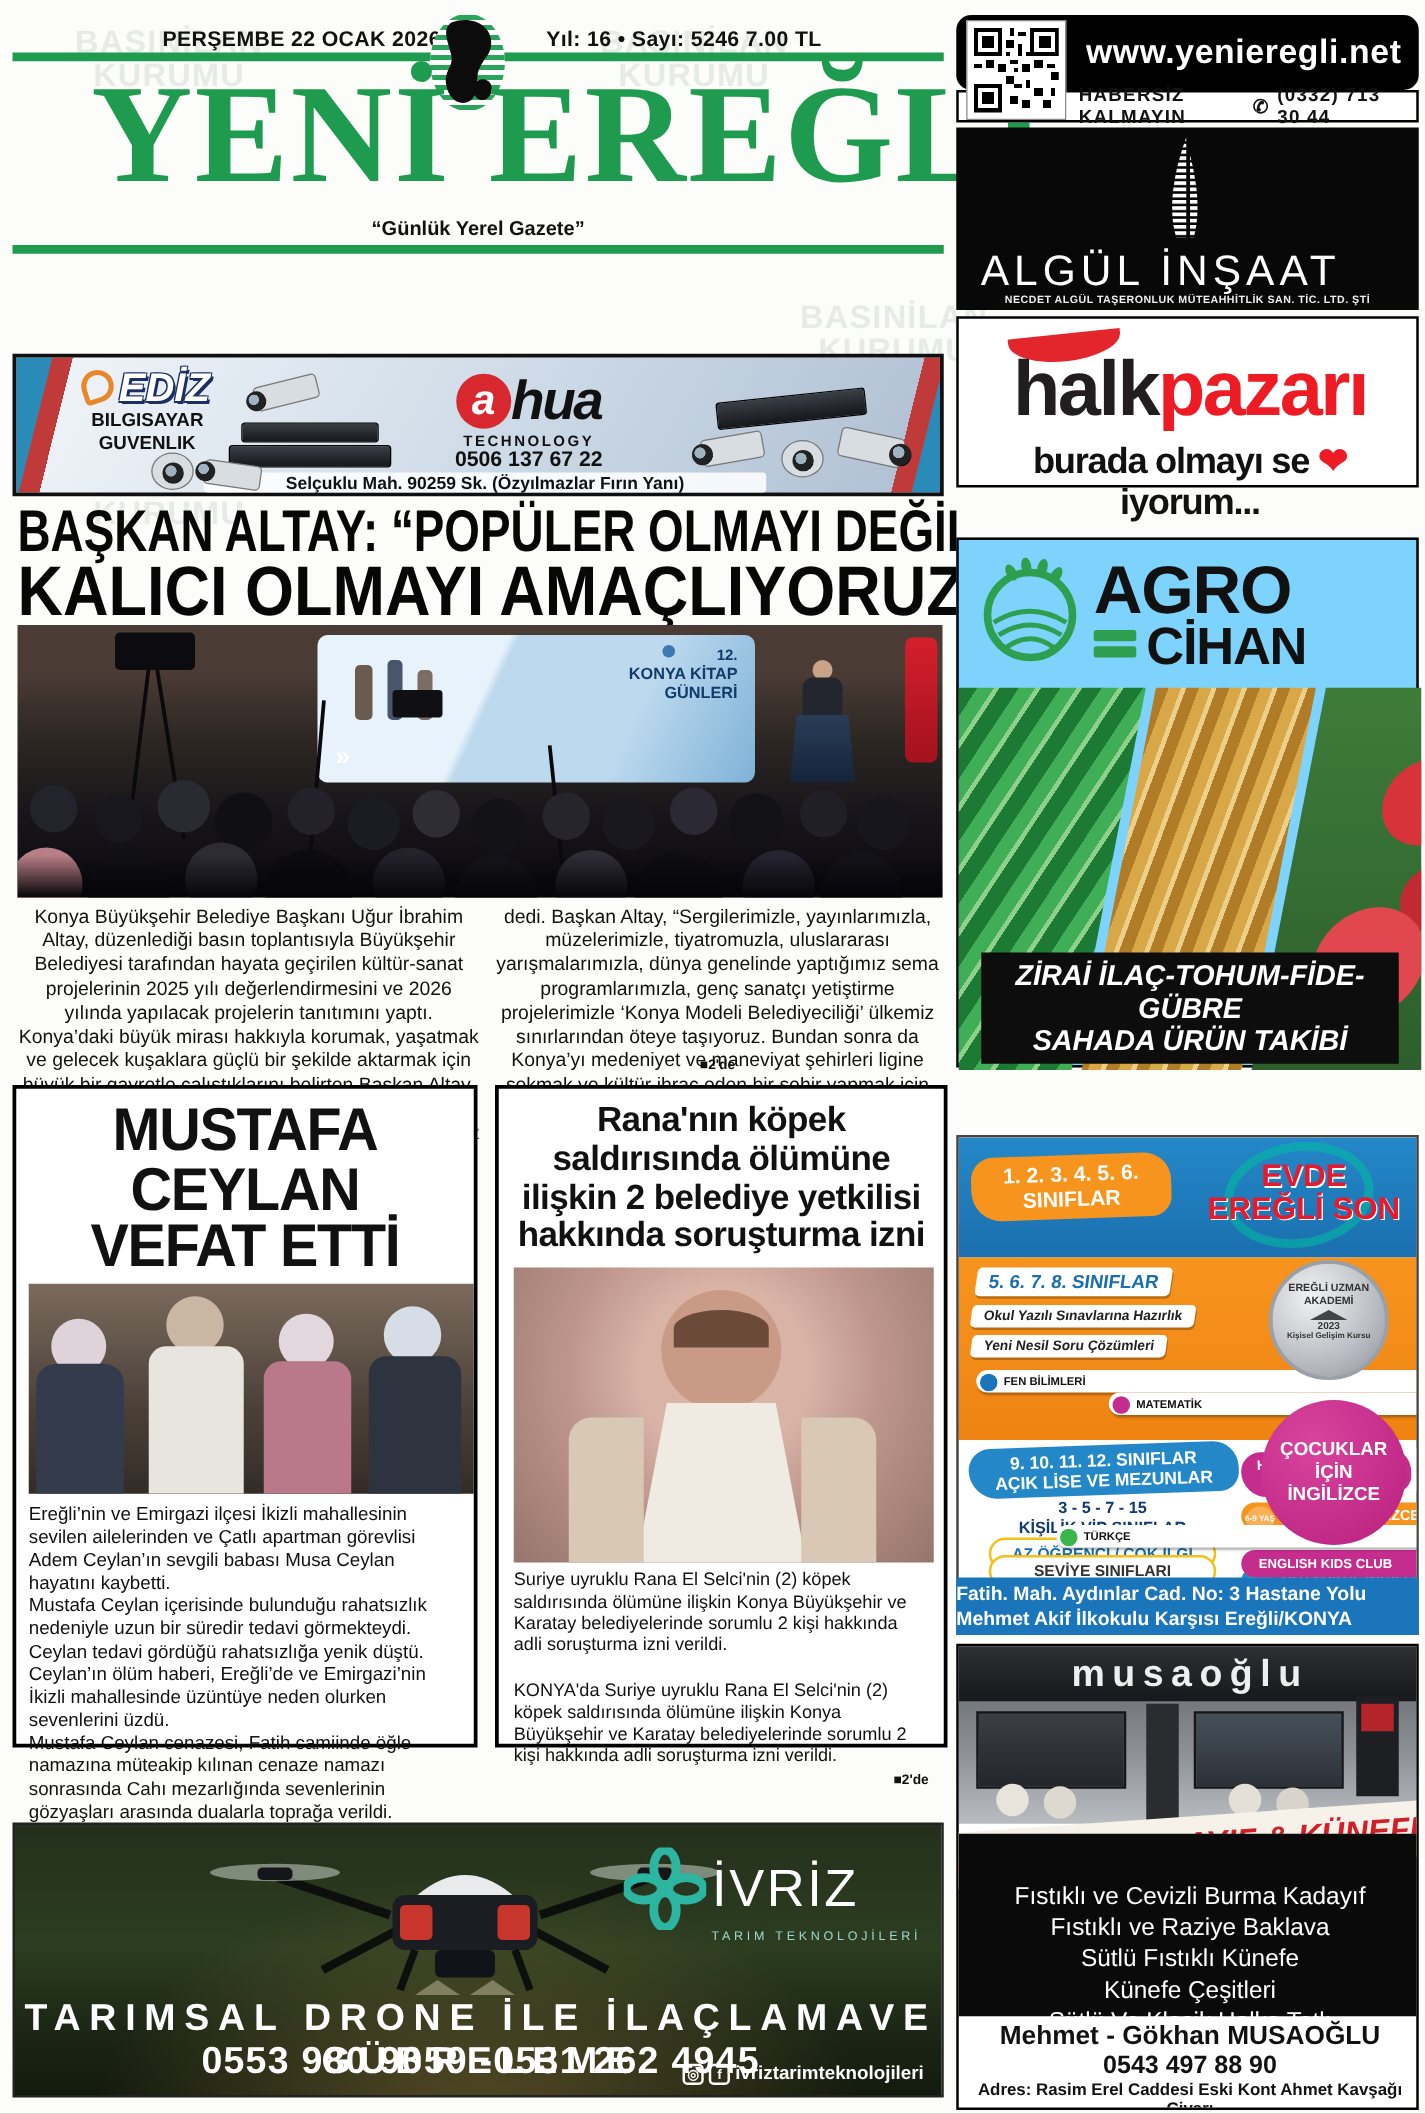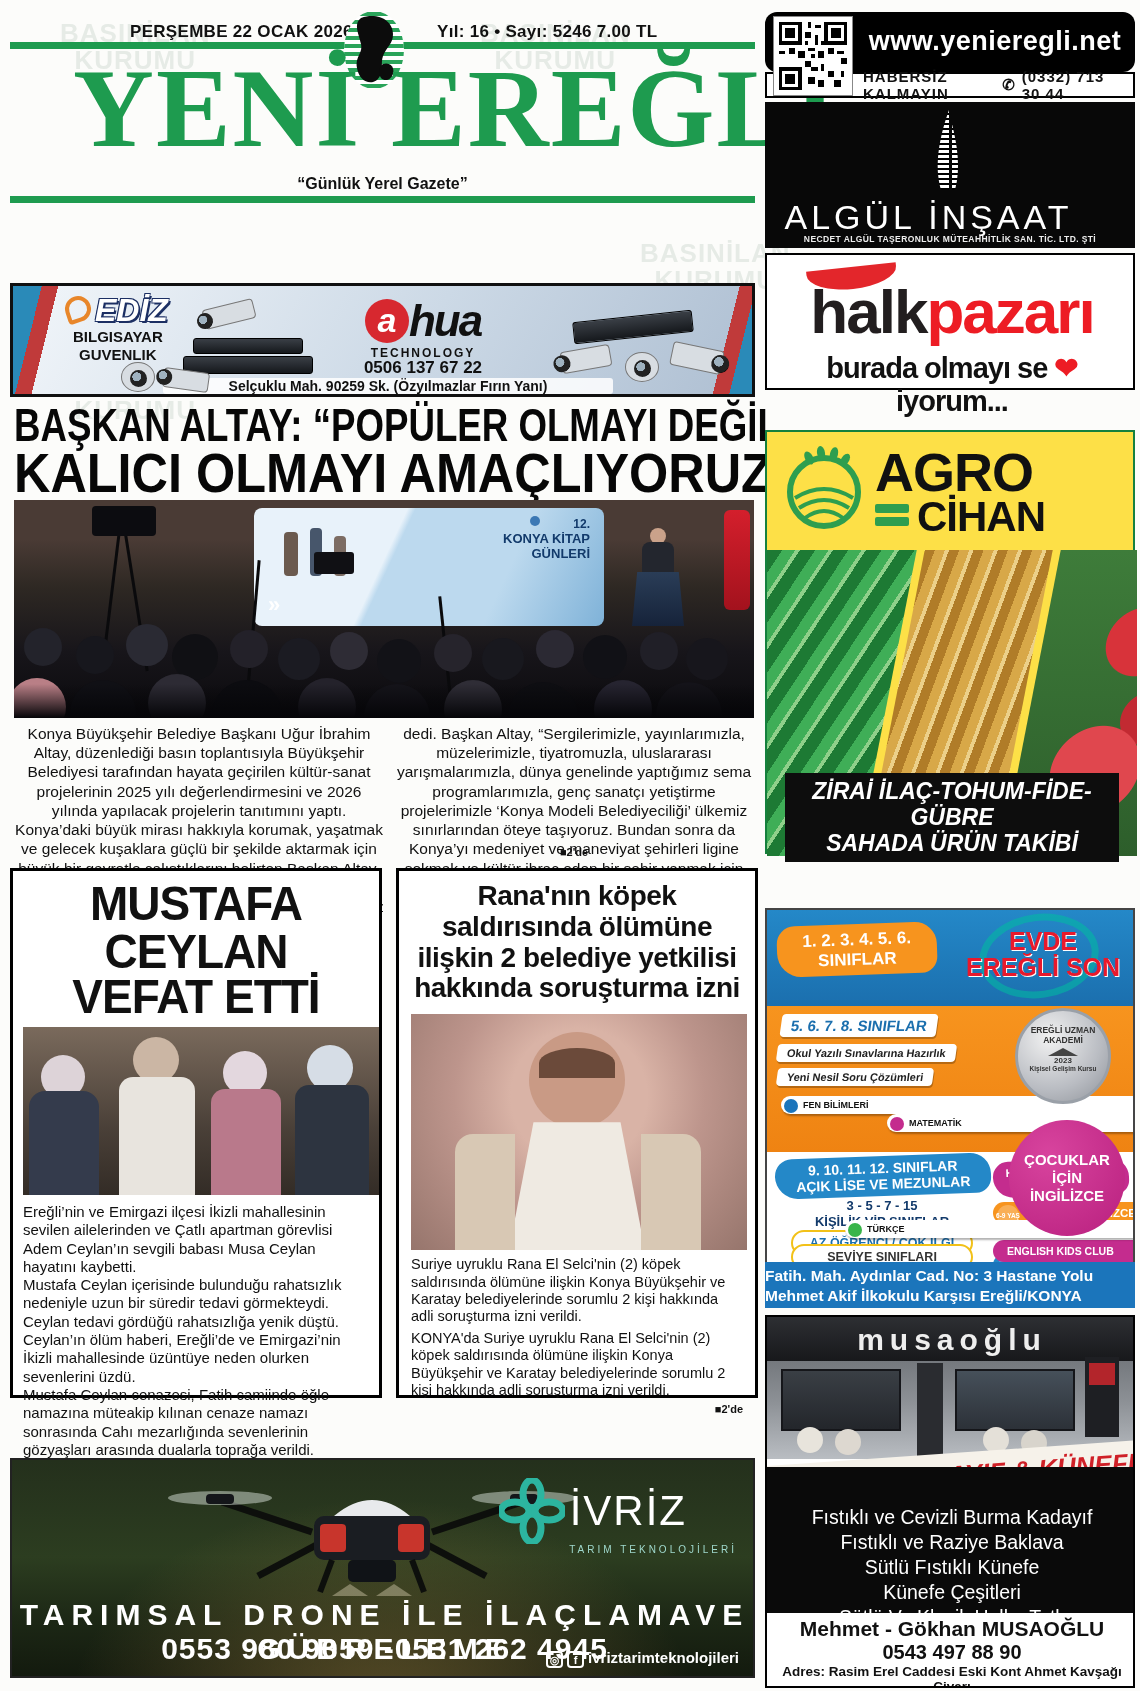--- a/index.html
+++ b/index.html
@@ -53,24 +53,24 @@
   
   .newsbox{border:3px solid #000; background:#fff;}
   .obit-h{font-weight:bold; font-size:46px; line-height:1; text-align:center; letter-spacing:-1px; transform:scaleY(1.05);}
   .obit-photo{background:linear-gradient(#7a6a5c,#4a4038 60%, #332c26);}
   .obit-txt{font-size:15px; line-height:1.22; text-align:left;}
   .byline{font-size:10.5px; font-weight:bold;}
   .dog-h{font-weight:bold; font-size:28px; line-height:1.1; text-align:center; letter-spacing:-.5px;}
   .dog-photo{background:radial-gradient(circle at 50% 35%, #d9b3a6 0 30%, #bd958c 55%, #96756c);}
   .dog-txt{font-size:14.5px; line-height:1.2;}
   
-  .agro-box{border:2px solid #15803d; background:#fde047;}
+  .agro-box{border:2px solid #000000; background:#7dd3fc;}
   .agro-name{font-weight:900; letter-spacing:-1px; line-height:.92;}
   .crop{position:absolute; transform:skewX(-11deg);}
-  .agro-band{position:absolute; background:#0d0d0d; color:#fff; text-align:center; font-weight:bold; font-style:italic; line-height:1.12;margin-top:11px;}
+  .agro-band{position:absolute; background:#0d0d0d; color:#fff; text-align:center; font-weight:bold; font-style:italic; line-height:1.12;}
   .agro-addr{border:2px solid #000; background:#fff; text-align:center; font-weight:bold; font-size:15px; line-height:1.25;}
   
   .akad{border:2px solid #444; overflow:hidden; background:#fff;}
   .brush{border-radius:18px 22px 16px 24px; transform:rotate(-2deg); color:#fff; font-weight:bold; text-align:center;}
   .ribbon{background:#fff; border-radius:4px; box-shadow:1px 2px 0 rgba(0,0,0,.25); font-weight:bold; padding:3px 10px; transform:skewX(-8deg); white-space:nowrap;}
   .pill{background:#fff; border-radius:14px; font-weight:bold; font-size:9px; padding:4px 10px 4px 22px; position:relative; white-space:nowrap; box-shadow:1px 2px 2px rgba(0,0,0,.3);}
   .pill i{position:absolute; left:3px; top:3px; width:14px; height:14px; border-radius:50%;}
   .ypill{border:2px solid var(--yellow); background:#fff; border-radius:16px; text-align:center; font-weight:bold; padding:4px 8px;}
   .cpill{border-radius:16px; color:#fff; font-weight:bold; font-size:11.5px; padding:5px 10px 5px 32px; position:relative; white-space:nowrap;}
   .cpill b{position:absolute; left:4px; top:3px; width:22px; height:22px; border-radius:50%; background:rgba(255,255,255,.25); font-size:6.5px; line-height:1.05; display:flex; align-items:center; justify-content:center; text-align:center;}
@@ -325,21 +325,21 @@
   <div class="abs newsbox" style="left:396px;top:868px;width:362px;height:530px;padding:10px 12px">
     <div class="dog-h">Rana'nın köpek saldırısında ölümüne ilişkin 2 belediye yetkilisi hakkında soruşturma izni</div>
     <div class="photo dog-photo" style="position:relative;width:336px;height:236px;margin:10px 0 6px 0">
       <div class="abs" style="left:118px;top:18px;width:96px;height:96px;border-radius:50%;background:#c99a85"></div>
       <div class="abs" style="left:128px;top:34px;width:76px;height:30px;border-radius:50% 50% 0 0;background:#6b4a3a"></div>
       <div class="abs" style="left:98px;top:108px;width:136px;height:128px;background:#efeae2;clip-path:polygon(18% 0,82% 0,100% 100%,0 100%)"></div>
       <div class="abs" style="left:44px;top:120px;width:60px;height:116px;background:#d8c8b4;border-radius:18px 0 0 0"></div>
       <div class="abs" style="left:230px;top:120px;width:60px;height:116px;background:#d8c8b4;border-radius:0 18px 0 0"></div>
     </div>
     <p class="dog-txt"> Suriye uyruklu Rana El Selci'nin (2) köpek saldırısında ölümüne ilişkin Konya Büyükşehir ve Karatay belediyelerinde sorumlu 2 kişi hakkında adli soruşturma izni verildi.</p>
-    <p class="dog-txt" style="margin-top:4px">KONYA'da Suriye uyruklu Rana El Selci'nin (2) köpek saldırısında ölümüne ilişkin Konya Büyükşehir ve Karatay belediyelerinde sorumlu 2 kişi hakkında adli soruşturma izni verildi.</p>
+    <p class="dog-txt" style="margin-top:19px">KONYA'da Suriye uyruklu Rana El Selci'nin (2) köpek saldırısında ölümüne ilişkin Konya Büyükşehir ve Karatay belediyelerinde sorumlu 2 kişi hakkında adli soruşturma izni verildi.</p>
     <div class="more" style="text-align:right;margin-top:4px">■2'de</div>
   </div>
 
   <div class="abs agro-box" style="left:765px;top:430px;width:370px;height:424px">
     <div class="abs" style="left:14px;top:14px;width:86px;height:86px">
       <svg width="86" height="86" viewBox="0 0 86 86">
         <circle cx="43" cy="46" r="34" fill="none" stroke="#2e9e4f" stroke-width="6"></circle>
         <path d="M14 52 Q43 34 72 52" stroke="#2e9e4f" stroke-width="4" fill="none"></path>
         <path d="M18 62 Q43 46 68 62" stroke="#2e9e4f" stroke-width="4" fill="none"></path>
         <path d="M24 72 Q43 58 62 72" stroke="#2e9e4f" stroke-width="4" fill="none"></path>

